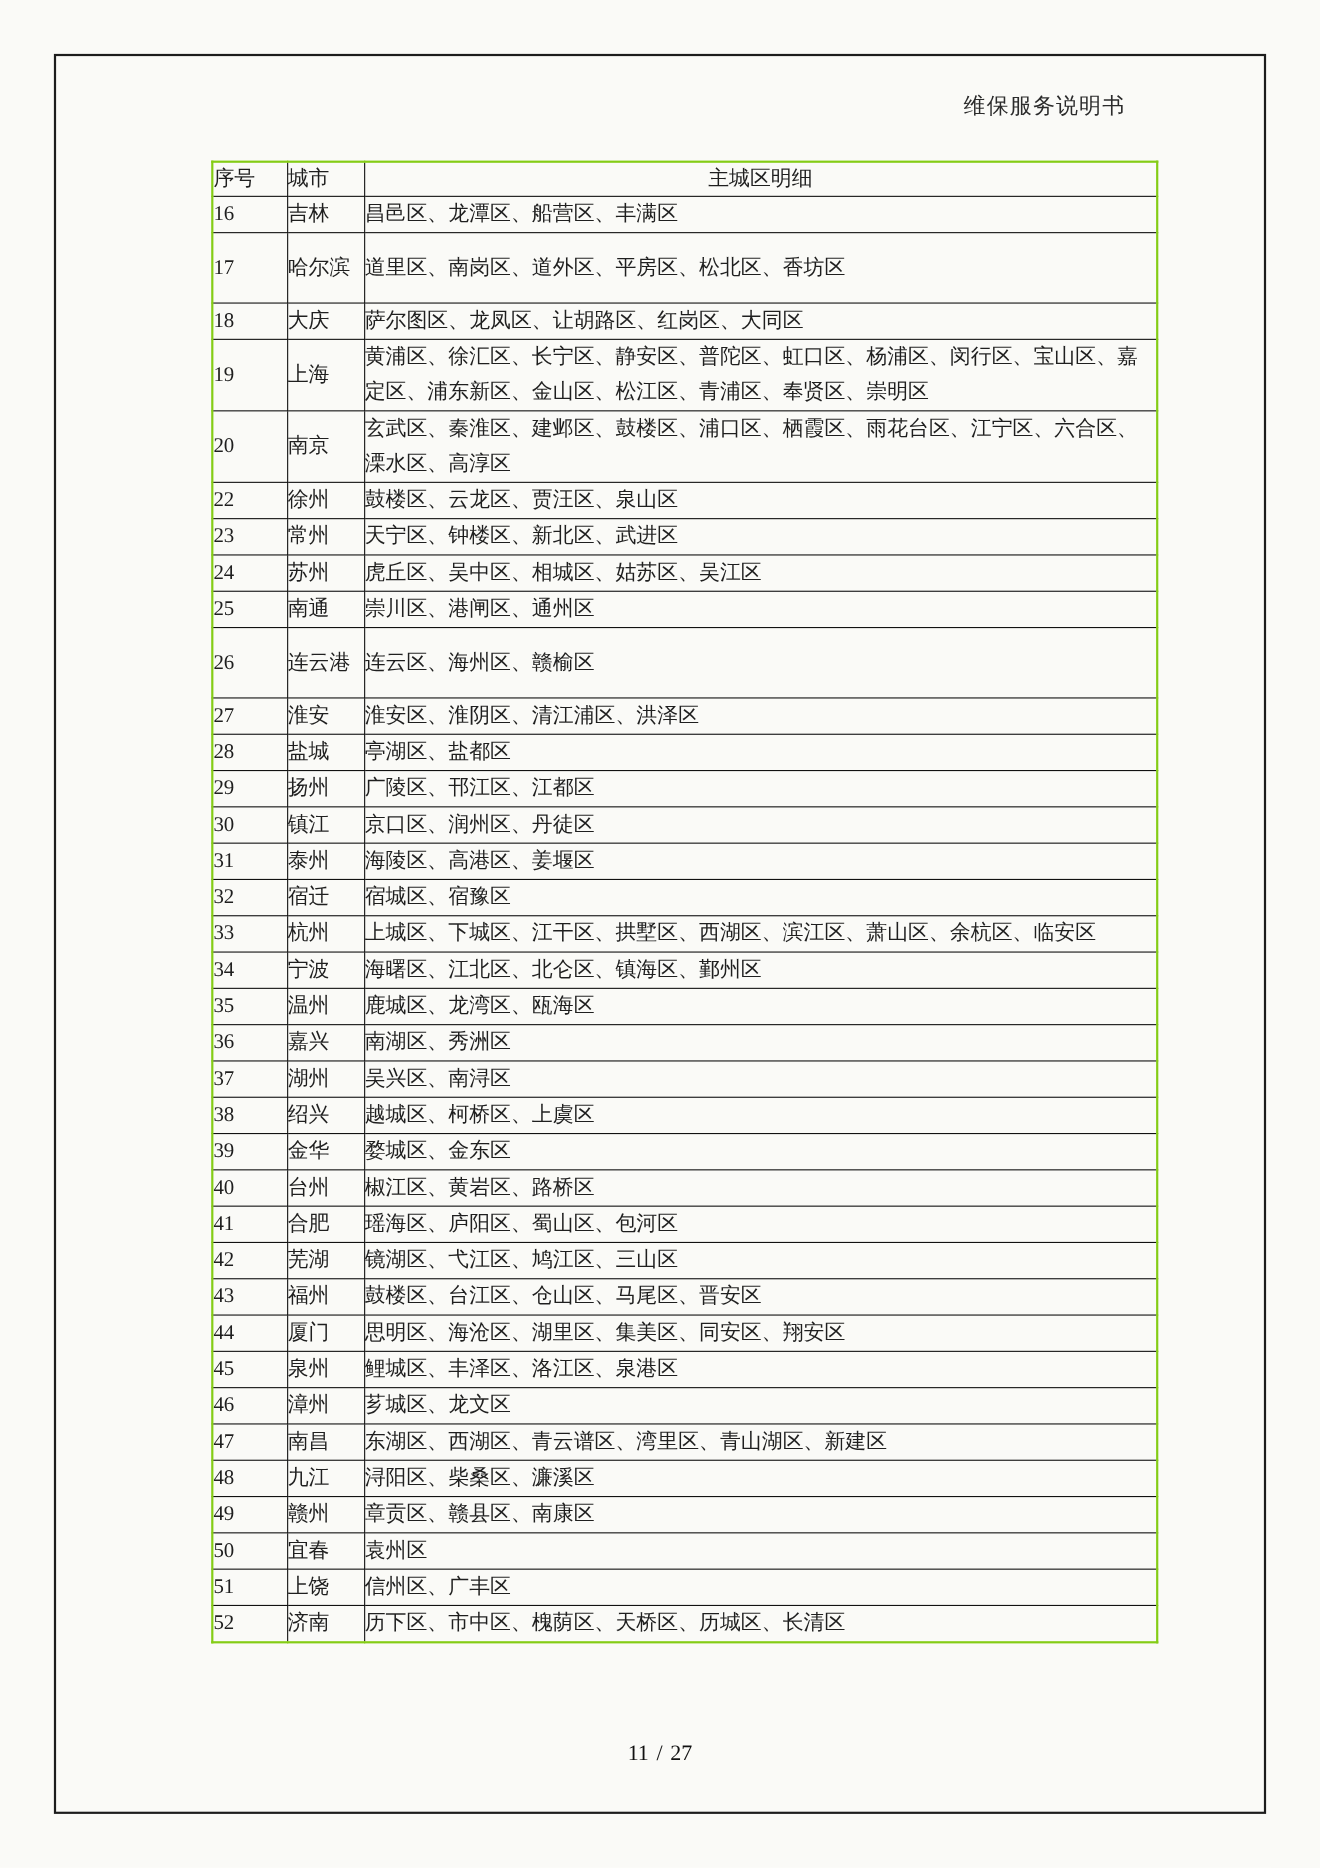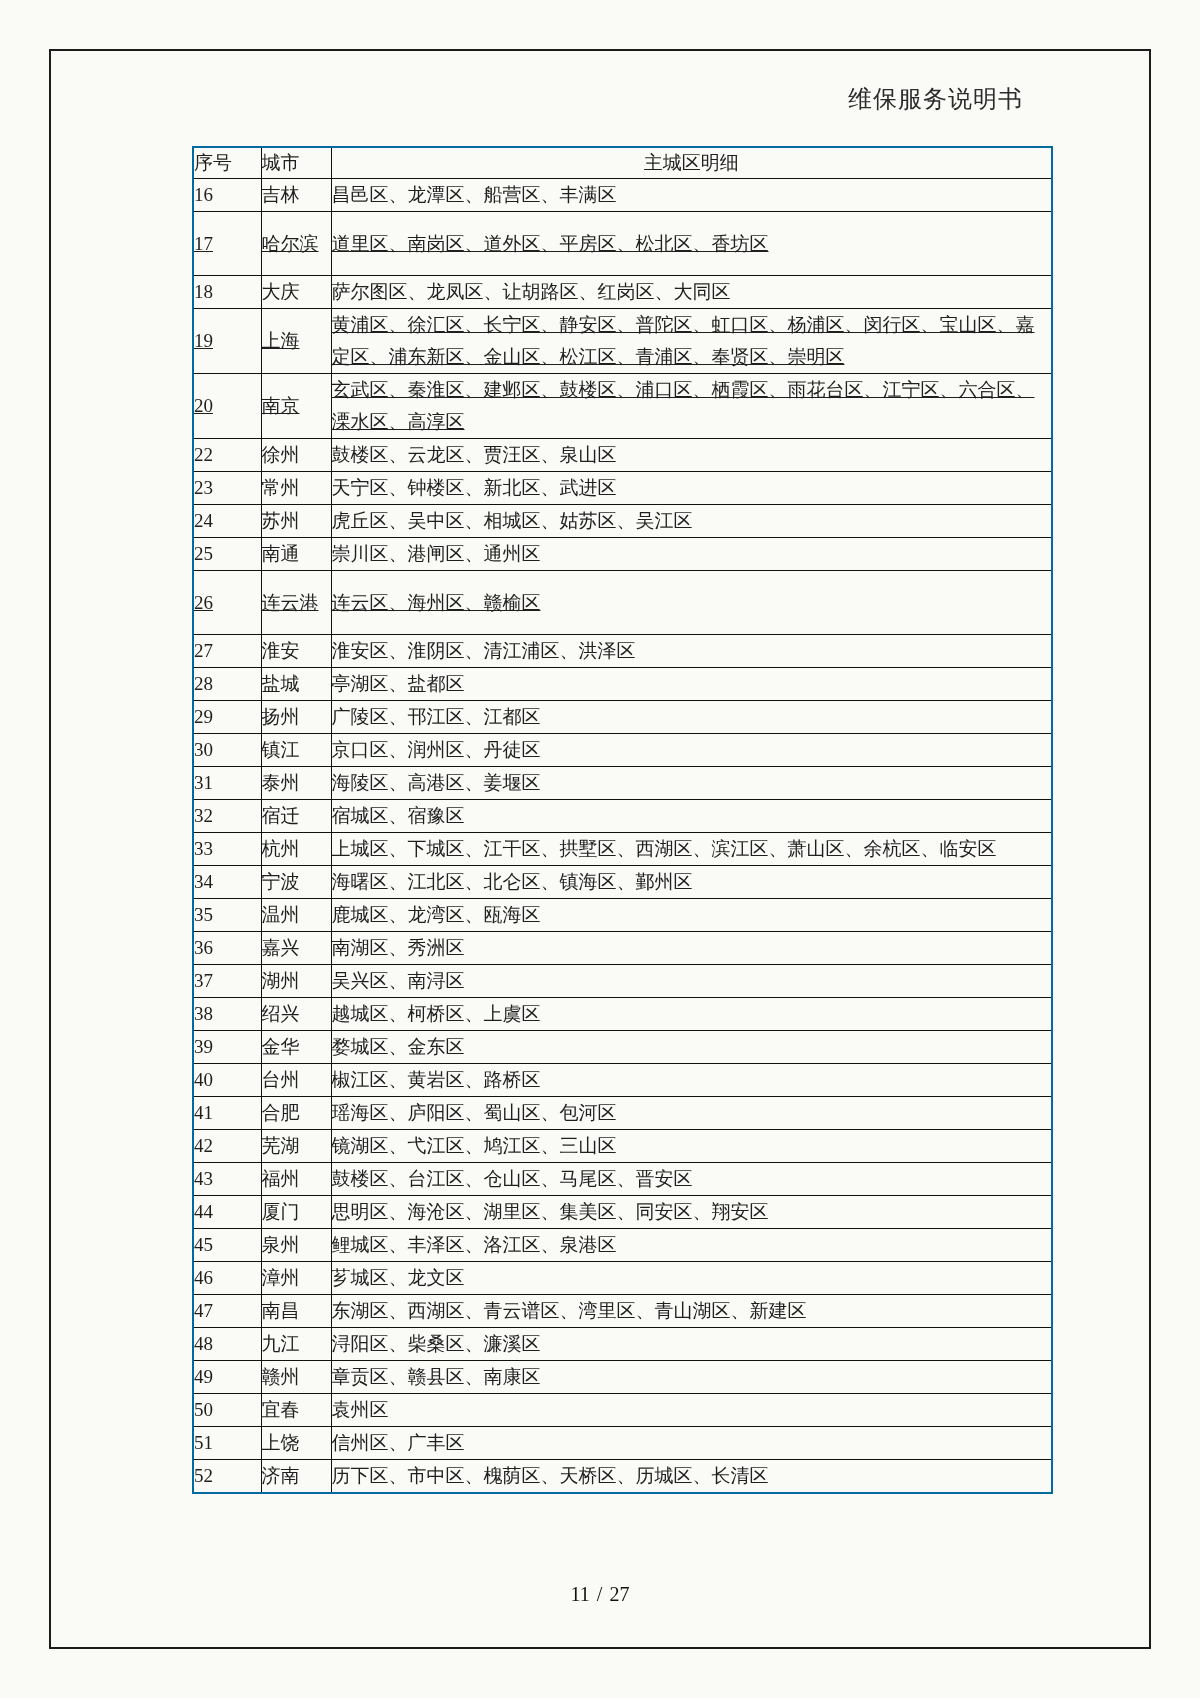--- a/index.html
+++ b/index.html
@@ -18,51 +18,51 @@
     top: 49px;
     width: 1102px;
     height: 1600px;
     border: 2px solid #1c1c1c;
     box-sizing: border-box;
   }
   .doc-header {
     position: absolute;
     top: 83px;
     right: 177px;
-    font-size: 24px;
+    font-size: 20px;
     letter-spacing: 1px;
     color: #2b2b2b;
     white-space: nowrap;
   }
   table.districts {
     position: absolute;
     left: 192px;
     top: 146px;
     width: 859px;
     border-collapse: collapse;
     table-layout: fixed;
-    border: 2px solid #0369a1;
+    border: 2px solid #84cc16;
   }
   table.districts th,
   table.districts td {
     border: 1.5px solid #111;
     font-size: 19px;
     font-weight: normal;
     color: #1f1f1f;
     padding: 0;
     vertical-align: middle;
     word-break: break-all;
     overflow-wrap: anywhere;
   }
   table.districts thead th { height: 30px; line-height: 28px; }
   .th-no   { text-align: left; padding-left: 11px; }
   .th-city { text-align: left; padding-left: 13px; }
   .th-districts { text-align: center; }
   table.districts tbody tr { height: 32px; margin-top: 25px; }
-  table.districts tbody tr.tall { height: 64px; text-decoration: underline; }
+  table.districts tbody tr.tall { height: 64px; }
   .td-no {
     text-align: left;
     padding-left: 11px;
     line-height: 30px;
   }
   .td-city {
     text-align: left;
     padding-left: 13px;
     padding-right: 10px;
     line-height: 32px;

